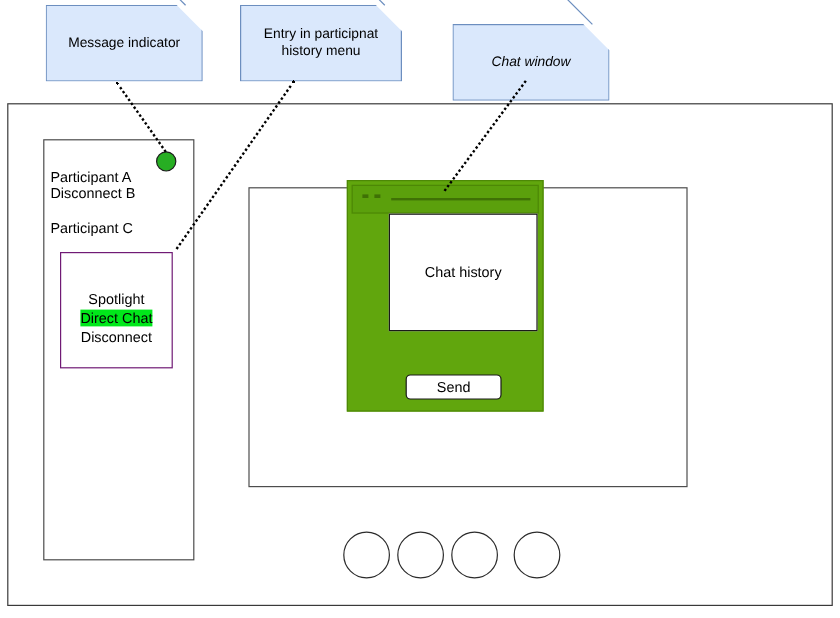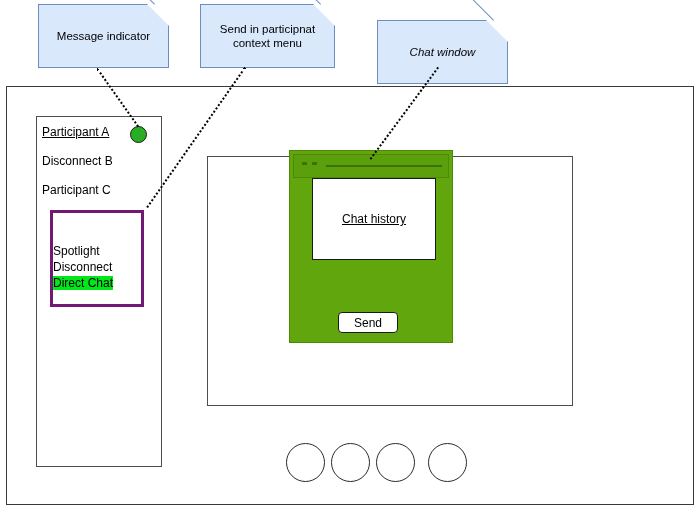--- a/index.html
+++ b/index.html
@@ -72,23 +72,23 @@
   .status-dot {
     position: absolute;
     width: 15px;
     height: 15px;
     border-radius: 50%;
     background: #27ae23;
     border: 1px solid #1d1d1d;
   }
 
   .ctx-menu {
-    border: 3px solid #701a75;
-    background: #ffffff;
-    text-align: left;
+    border: 1px solid #701a75;
+    background: #ffffff;
+    text-align: center;
     font-size: 12px;
     line-height: 16px;
     padding-top: 30px;
   }
   .ctx-item { display: block; }
 
   
   .chat-window {
     background: #61a60d;
     border: 1px solid #4d8806;
@@ -154,65 +154,65 @@
 </style>
 </head>
 <body>
 
 <div id="canvas">
 
   <div class="abs frame" id="app-frame" style="left: 6px; top: 86px; width: 688px; height: 419px;"></div>
 
   <div class="abs panel" id="participants-panel" style="left: 36px; top: 116px; width: 126px; height: 351px;"></div>
   <div id="participants-list">
-      <div class="participant-row" style="left: 42px; top: 125px; text-decoration: underline;"><span>Participant A</span></div>
+      <div class="participant-row" style="left: 42px; top: 141px;"><span>Participant A</span></div>
       <div class="participant-row" style="left: 42px; top: 154px;"><span>Disconnect B</span></div>
       <div class="participant-row" style="left: 42px; top: 183px;"><span>Participant C</span></div>
     </div>
   <div class="status-dot" id="status-indicator" style="left: 130px; top: 126px; background: rgb(39, 174, 35);"></div>
 
   <div class="abs ctx-menu" id="context-menu" style="left: 50px; top: 210px; width: 94px; height: 97px;">
       <div class="ctx-item"><span>Spotlight</span></div>
+      <div class="ctx-item"><span class="highlight" style="background: rgb(0, 232, 26);">Direct Chat</span></div>
       <div class="ctx-item"><span>Disconnect</span></div>
-      <div class="ctx-item"><span class="highlight" style="background: rgb(0, 232, 26);">Direct Chat</span></div>
     </div>
 
   <div class="abs panel" id="video-area" style="left: 207px; top: 156px; width: 366px; height: 250px;"></div>
 
   <div class="abs chat-window" id="chat-window" style="left: 289px; top: 150px; width: 164px; height: 193px; background: rgb(97, 166, 13);">
     <div class="chat-titlebar" style="background: rgb(91, 160, 12);">
       <div class="chat-titlebar-line"></div>
     </div>
   <div class="chat-dot" style="left: 12px; top: 11px;"></div>
       <div class="chat-dot" style="left: 22px; top: 11px;"></div>
     </div>
-  <div class="abs chat-box" id="chat-history" style="left: 312px; top: 178px; width: 124px; height: 82px; text-decoration: underline;">
+  <div class="abs chat-box" id="chat-history" style="left: 324px; top: 178px; width: 124px; height: 98px;">
     <span>Chat history</span>
   </div>
-  <div class="abs send-btn" id="chat-send" style="left: 338px; top: 312px; width: 60px; height: 21px;">
+  <div class="abs send-btn" id="chat-send" style="left: 338px; top: 312px; width: 80px; height: 21px;">
     <span>Send</span>
   </div>
 
   <div id="toolbar-circles">
       <div class="circle-btn" style="left: 286px; top: 443px; width: 37px; height: 37px;"></div>
       <div class="circle-btn" style="left: 331px; top: 443px; width: 37px; height: 37px;"></div>
       <div class="circle-btn" style="left: 376px; top: 443px; width: 37px; height: 37px;"></div>
       <div class="circle-btn" style="left: 428px; top: 443px; width: 37px; height: 37px;"></div>
     </div>
 
   <div id="notes-layer">
       <div class="note-wrap" style="left: 38px; top: 4px; width: 117px; height: 62px;">
         <div class="note" style="width: 117px; height: 62px; clip-path: polygon(0px 0px, calc(100% - 22px) 0px, 100% 22px, 100% 100%, 0px 100%); text-align: center;">
           <span>Message indicator</span>
         </div>
         <div class="note-fold-edge"></div>
       </div>
       <div class="note-wrap" style="left: 200px; top: 4px; width: 121px; height: 62px;">
         <div class="note" style="width: 121px; height: 62px; clip-path: polygon(0px 0px, calc(100% - 22px) 0px, 100% 22px, 100% 100%, 0px 100%);">
-          <span>Send in participnat context menu</span>
+          <span>Entry in participnat history menu</span>
         </div>
         <div class="note-fold-edge"></div>
       </div>
       <div class="note-wrap" style="left: 377px; top: 20px; width: 117px; height: 62px; font-style: italic;">
         <div class="note" style="width: 117px; height: 62px; clip-path: polygon(0px 0px, calc(100% - 22px) 0px, 100% 22px, 100% 100%, 0px 100%);">
           <span>Chat window</span>
         </div>
         <div class="note-fold-edge"></div>
       </div>
     </div>

